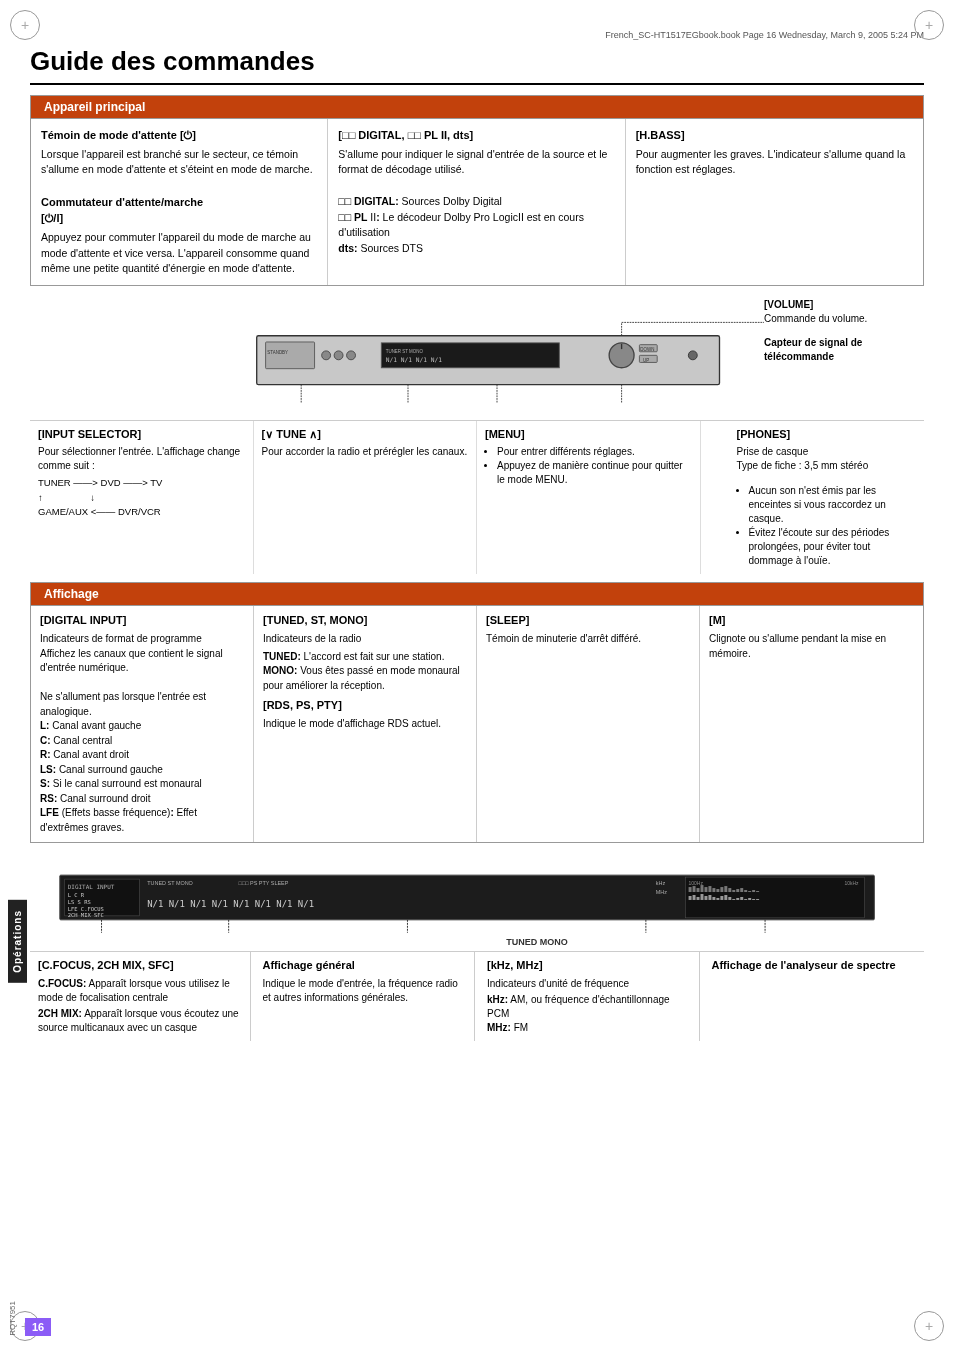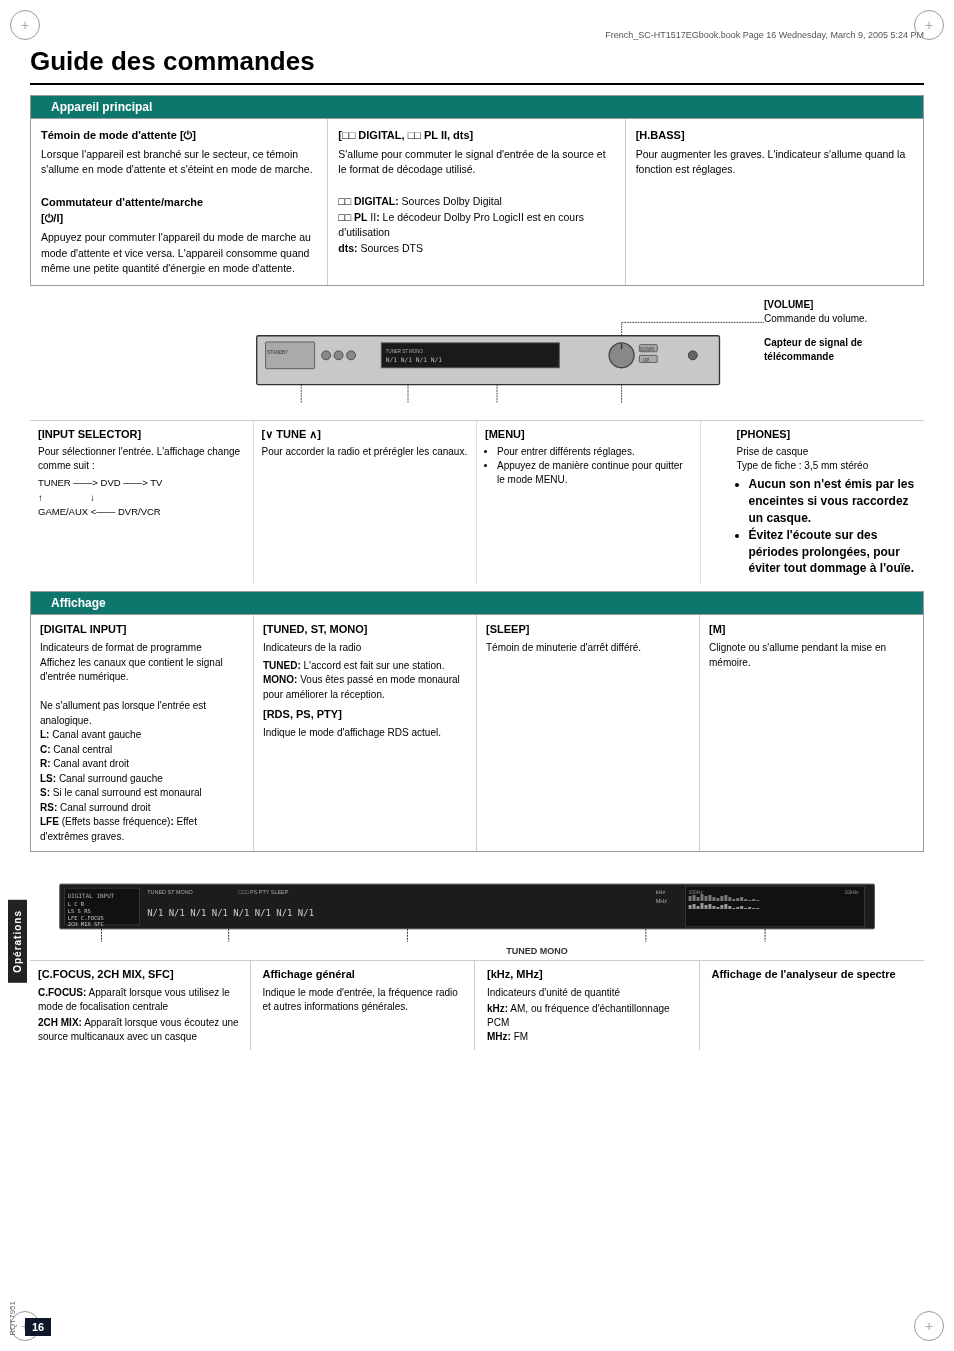--- a/index.html
+++ b/index.html
@@ -56,25 +56,25 @@
     .page-title {
       font-size: 26px;
       font-weight: bold;
       border-bottom: 2px solid #000;
       padding-bottom: 6px;
       margin-bottom: 10px;
     }
 
     
     .section-header {
-      background: #0f766e;
+      background: #c2410c;
       color: #fff;
       font-size: 12px;
       font-weight: bold;
-      padding: 4px 20px;
+      padding: 4px 13px;
       margin-bottom: 0;
     }
 
     
     .section-box {
       border: 1px solid #999;
       margin-bottom: 12px;
     }
 
     
@@ -156,21 +156,21 @@
       color: #fff;
       padding: 10px 4px;
       letter-spacing: 1px;
     }
 
     
     .page-num {
       position: absolute;
       bottom: 15px;
       left: 25px;
-      background: #0f172a;
+      background: #8b5cf6;
       color: #fff;
       padding: 3px 7px;
       font-size: 11px;
       font-weight: bold;
     }
 
     .rqt-num {
       position: absolute;
       bottom: 15px;
       left: 8px;
@@ -209,21 +209,21 @@
       <div class="top-cell">
         <div class="cell-title"><strong>Témoin de mode d'attente [⏻]</strong></div>
         <div>Lorsque l'appareil est branché sur le secteur, ce témoin s'allume en mode d'attente et s'éteint en mode de marche.</div>
         <br>
         <div class="cell-title"><strong>Commutateur d'attente/marche<br>[⏻/I]</strong></div>
         <div>Appuyez pour commuter l'appareil du mode de marche au mode d'attente et vice versa. L'appareil consomme quand même une petite quantité d'énergie en mode d'attente.</div>
       </div>
 
       <div class="top-cell">
         <div class="cell-title"><strong>[□□ DIGITAL, □□ PL II, dts]</strong></div>
-        <div>S'allume pour commuter le signal d'entrée de la source et le format de décodage utilisé.</div>
+        <div>S'allume pour indiquer le signal d'entrée de la source et le format de décodage utilisé.</div>
         <br>
         <div><strong>□□ DIGITAL:</strong> Sources Dolby Digital</div>
         <div><strong>□□ PL</strong> II<strong>:</strong> Le décodeur Dolby Pro LogicII est en cours d'utilisation</div>
         <div><strong>dts:</strong> Sources DTS</div>
       </div>
 
       <div class="top-cell">
         <div class="cell-title"><strong>[H.BASS]</strong></div>
         <div>Pour augmenter les graves. L'indicateur s'allume quand la fonction est réglages.</div>
       </div>
@@ -300,21 +300,21 @@
       <div class="annotation-cell">
         <div class="cell-title"><strong>[MENU]</strong></div>
         <ul style="padding-left: 12px; font-size: 10px;">
           <li>Pour entrer différents réglages.</li>
           <li>Appuyez de manière continue pour quitter le mode MENU.</li>
         </ul>
       </div>
       <div class="annotation-cell">
         <div class="cell-title"><strong>[PHONES]</strong></div>
         <div>Prise de casque<br>Type de fiche : 3,5 mm stéréo</div>
-        <ul style="padding-left: 12px; font-size: 12px; margin-top: 3px; font-weight: bold;">
+        <ul style="padding-left: 12px; font-size: 10px; margin-top: 11px;">
           <li>Aucun son n'est émis par les enceintes si vous raccordez un casque.</li>
           <li>Évitez l'écoute sur des périodes prolongées, pour éviter tout dommage à l'ouïe.</li>
         </ul>
       </div>
     </div>
   </div>
 
   <div class="section-box">
     <div class="section-header">Affichage</div>
     <div class="affichage-grid">
@@ -430,21 +430,21 @@
         <div class="cell-title"><strong>[C.FOCUS, 2CH MIX, SFC]</strong></div>
         <div><strong>C.FOCUS:</strong> Apparaît lorsque vous utilisez le mode de focalisation centrale</div>
         <div style="margin-top:2px;"><strong>2CH MIX:</strong> Apparaît lorsque vous écoutez une source multicanaux avec un casque</div>
       </div>
       <div class="bottom-cell">
         <div class="cell-title"><strong>Affichage général</strong></div>
         <div>Indique le mode d'entrée, la fréquence radio et autres informations générales.</div>
       </div>
       <div class="bottom-cell">
         <div class="cell-title"><strong>[kHz, MHz]</strong></div>
-        <div>Indicateurs d'unité de quantité</div>
+        <div>Indicateurs d'unité de fréquence</div>
         <div style="margin-top:2px;"><strong>kHz:</strong> AM, ou fréquence d'échantillonnage PCM</div>
         <div><strong>MHz:</strong> FM</div>
       </div>
       <div class="bottom-cell">
         <div class="cell-title"><strong>Affichage de l'analyseur de spectre</strong></div>
       </div>
     </div>
   </div>
 
   <div class="sidebar-label">Opérations</div>

